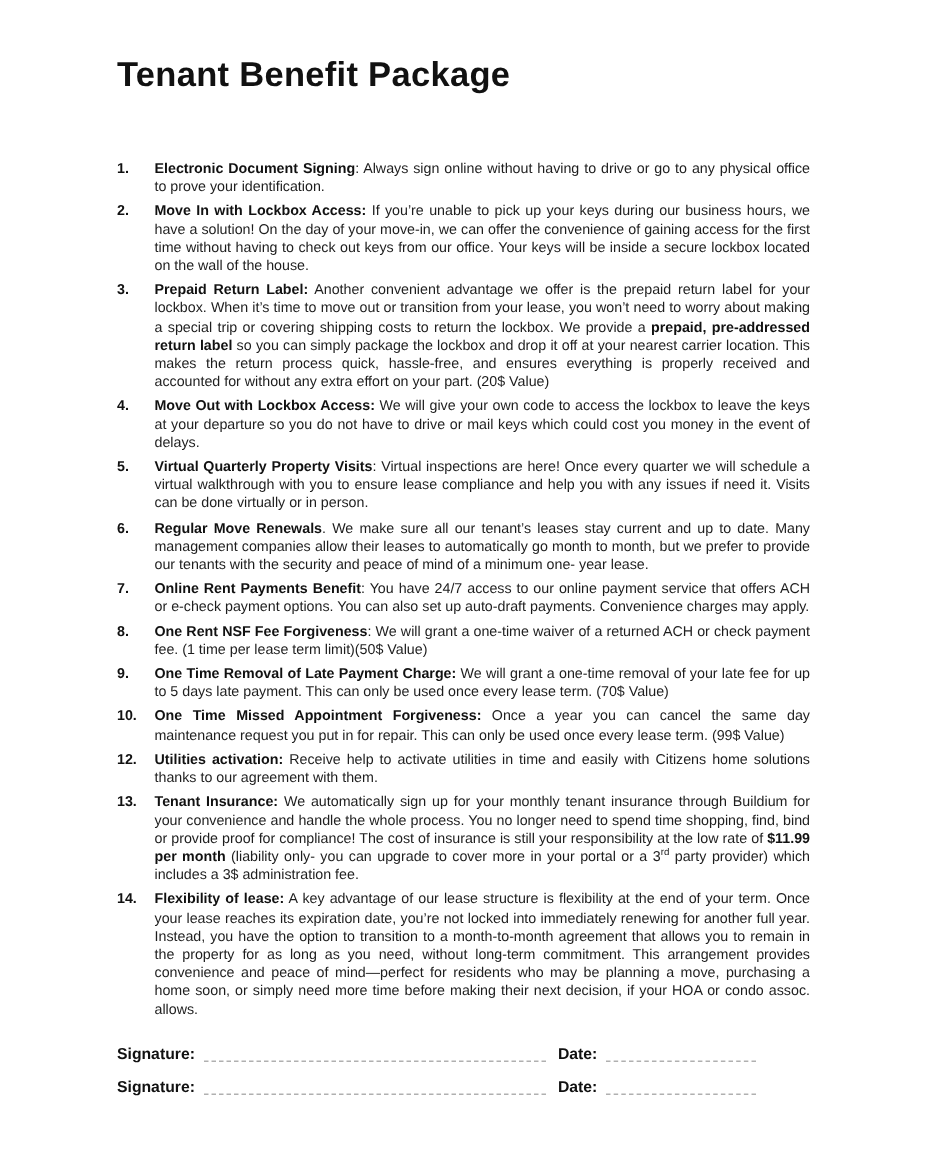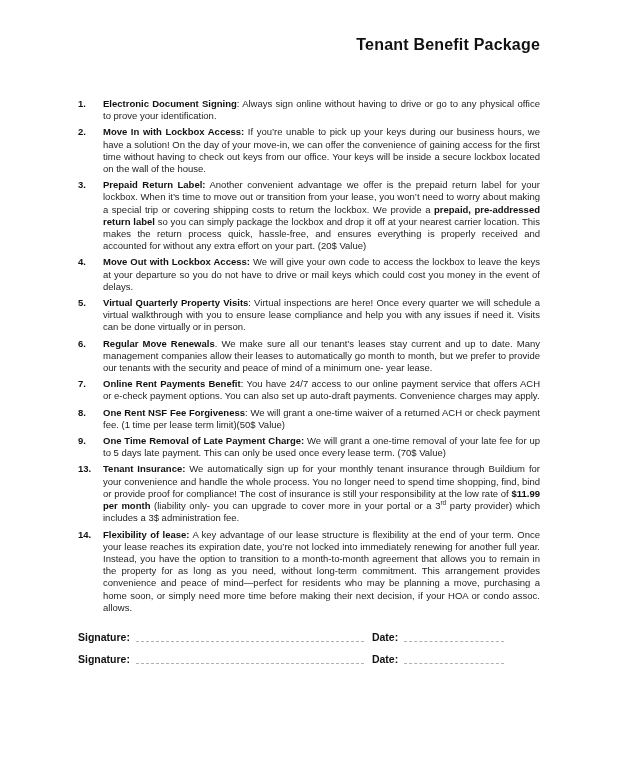--- a/index.html
+++ b/index.html
@@ -8,23 +8,23 @@
     height: 769px;
     box-sizing: border-box;
     background: #ffffff;
     font-family: "Liberation Sans", sans-serif;
     color: #1d1d1d;
     padding: 30px 78px 0 78px;
     overflow: hidden;
     position: relative;
   }
   .doc-title {
-    font-size: 16px;
+    font-size: 23px;
     font-weight: bold;
-    text-align: right;
+    text-align: left;
     color: #111111;
     margin: 6px 0 0 0;
     letter-spacing: 0.2px;
   }
   ol.benefits {
     list-style: none;
     margin: 44px 0 0 0;
     padding: 0;
     font-size: 9.5px;
     line-height: 12.2px;
@@ -107,20 +107,28 @@
       </li>
       <li>
         <span class="num">8.</span>
         <span class="body"><span class="b">One Rent NSF Fee Forgiveness</span><span>: We will grant a one-time waiver of a returned ACH or check payment fee. (1 time per lease term limit)(50$ Value)</span></span>
       </li>
       <li>
         <span class="num">9.</span>
         <span class="body"><span class="b">One Time Removal of Late Payment Charge:</span><span> We will grant a one-time removal of your late fee for up to 5 days late payment. This can only be used once every lease term. (70$ Value)</span></span>
       </li>
       <li>
+        <span class="num">10.</span>
+        <span class="body"><span class="b">One Time Missed Appointment Forgiveness:</span><span> Once a year you can cancel the same day maintenance request you put in for repair. This can only be used once every lease term. (99$ Value)</span></span>
+      </li>
+      <li>
+        <span class="num">12.</span>
+        <span class="body"><span class="b">Utilities activation:</span><span> Receive help to activate utilities in time and easily with Citizens home solutions thanks to our agreement with them.</span></span>
+      </li>
+      <li>
         <span class="num">13.</span>
         <span class="body"><span class="b">Tenant Insurance:</span><span> We automatically sign up for your monthly tenant insurance through Buildium for your convenience and handle the whole process. You no longer need to spend time shopping, find, bind or provide proof for compliance! The cost of insurance is still your responsibility at the low rate of </span><span class="b">$11.99 per month</span><span> (liability only- you can upgrade to cover more in your portal or a 3</span><sup>rd</sup><span> party provider) which includes a 3$ administration fee.</span></span>
       </li>
       <li>
         <span class="num">14.</span>
         <span class="body"><span class="b">Flexibility of lease:</span><span> A key advantage of our lease structure is flexibility at the end of your term. Once your lease reaches its expiration date, you’re not locked into immediately renewing for another full year. Instead, you have the option to transition to a month-to-month agreement that allows you to remain in the property for as long as you need, without long-term commitment. This arrangement provides convenience and peace of mind—perfect for residents who may be planning a move, purchasing a home soon, or simply need more time before making their next decision, if your HOA or condo assoc. allows.</span></span>
       </li>
     </ol>
 
   <div class="signatures">

